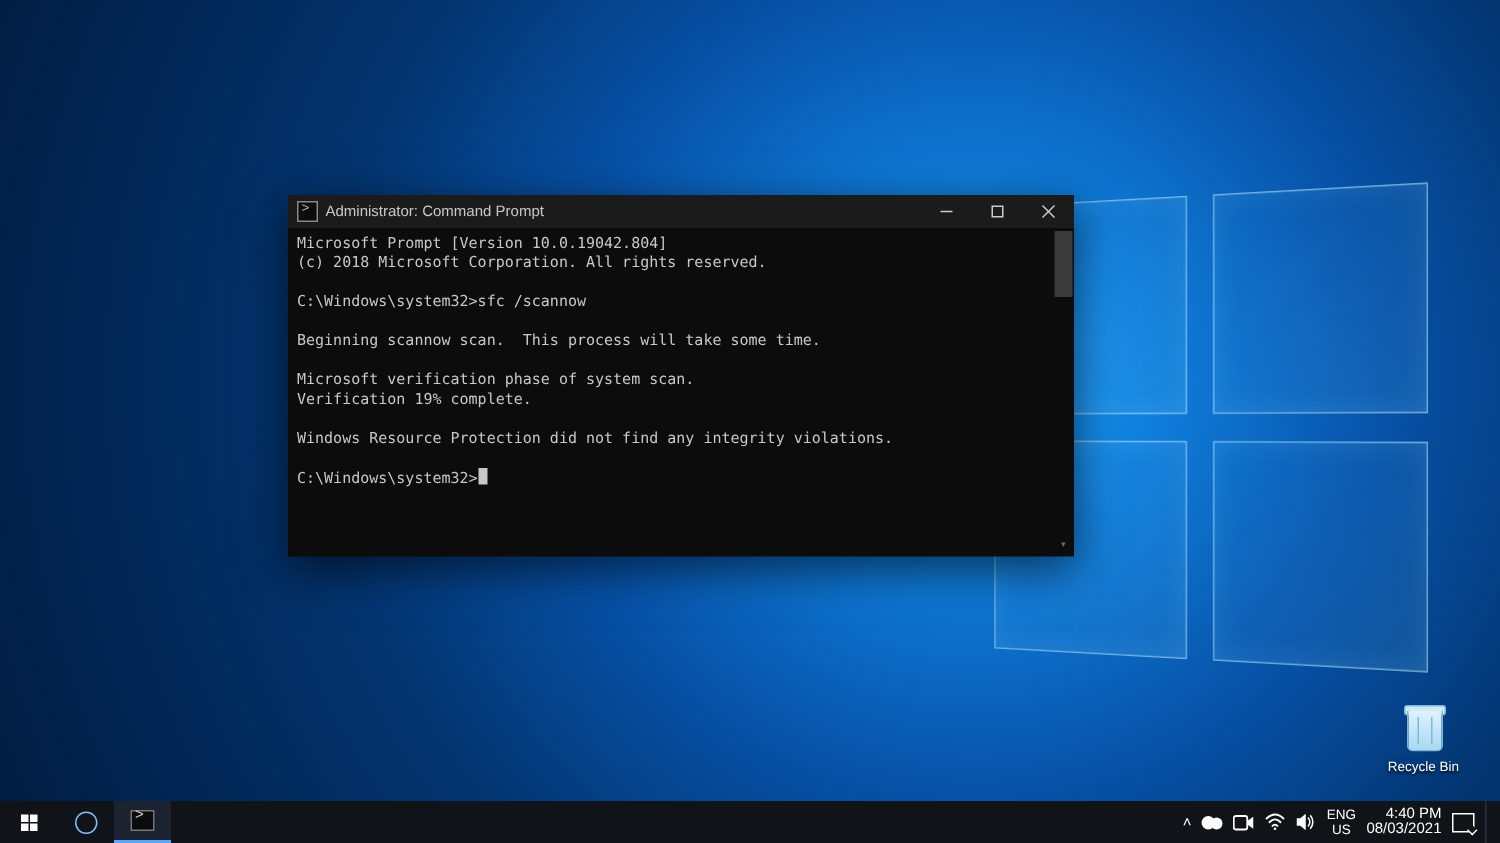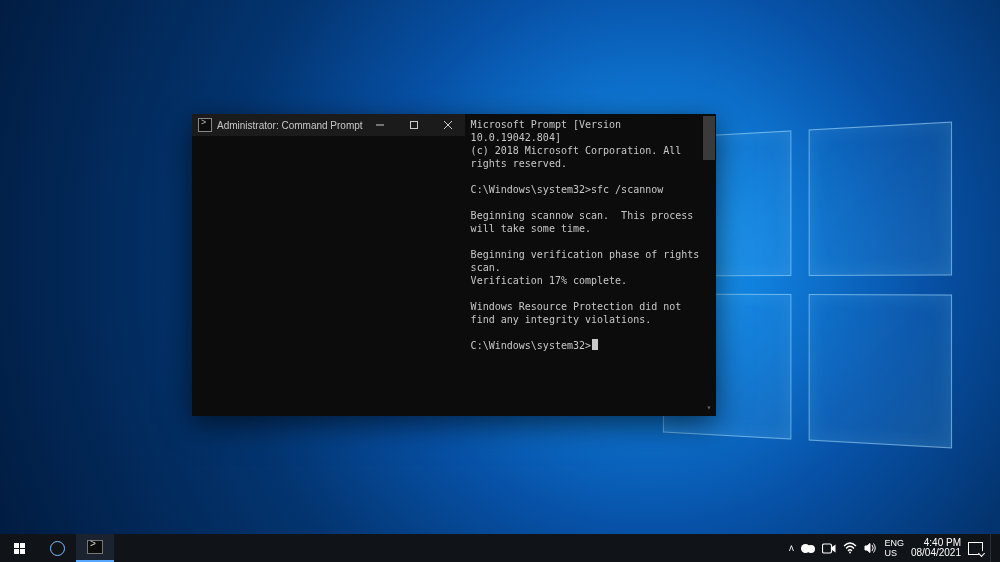--- a/index.html
+++ b/index.html
@@ -24,23 +24,23 @@
   .desktop-icon{position:absolute;right:20px;bottom:45px;width:62px;text-align:center;color:#fff;font-size:9px;text-shadow:0 1px 2px rgba(0,0,0,.9);cursor:pointer;}
   .desktop-icon .ico{width:34px;height:34px;margin:0 auto 3px;position:relative;}
   .bin-body{position:absolute;left:6px;top:6px;width:22px;height:26px;background:linear-gradient(180deg,#dff3ff 0%,#a8d8f0 100%);border:1px solid #7fb8d8;border-top:none;border-radius:0 0 4px 4px;}
   .bin-lid{position:absolute;left:4px;top:2px;width:26px;height:5px;background:#cdeaf9;border:1px solid #7fb8d8;border-radius:2px;}
   .bin-body::before,.bin-body::after{content:"";position:absolute;top:4px;bottom:4px;width:1px;background:#7fb8d8;}
   .bin-body::before{left:6px}.bin-body::after{right:6px}
   .desktop-icon .lbl{background:rgba(0,60,120,.3);padding:1px 2px;border-radius:2px;display:inline-block;}
 
   
   #term{
-    position:absolute;left:192px;top:114px;width:524px;height:302px;
+    position:absolute;left:192px;top:130px;width:524px;height:241px;
     background:#0c0c0c;box-shadow:0 8px 28px rgba(0,0,0,.6);
-    display:flex;flex-direction:row;
+    display:flex;flex-direction:column;
   }
   .titlebar{height:22px;background:#1b1b1b;color:#c8c8c8;display:flex;align-items:center;font-size:10px;user-select:none;}
   .titlebar .app-ico{width:12px;height:12px;margin:0 5px 0 6px;background:#0c0c0c;border:1px solid #888;position:relative;}
   .titlebar .app-ico::after{content:">";position:absolute;left:2px;top:-2px;color:#bbb;font-size:9px;}
   .titlebar .ttl{flex:0 0 auto;}
   .titlebar .spacer{flex:1 1 auto;}
   .winbtn{width:34px;height:22px;display:flex;align-items:center;justify-content:center;color:#ccc;cursor:pointer;}
   .winbtn svg{width:10px;height:10px;stroke:#ccc;stroke-width:1;fill:none}
   .term-body{
     flex:1;position:relative;padding:4px 8px 4px 6px;
@@ -65,38 +65,45 @@
   .cmd-ico::after{content:">";position:absolute;left:2px;top:-3px;color:#ccc;font-size:10px}
 
   .tb-right{margin-left:auto;display:flex;align-items:center;gap:7px;padding:0 4px 0 8px;}
   .tb-right .sect{display:flex;align-items:center;gap:7px;cursor:pointer;height:100%;}
   .tray-ico{color:#fff;}
   .chev{font-size:10px}
   .onedrive{width:14px;height:9px;position:relative}
   .onedrive::before,.onedrive::after{content:"";position:absolute;background:#fff;border-radius:50%}
   .onedrive::before{width:9px;height:9px;left:0;top:0}
   .onedrive::after{width:8px;height:8px;right:0;top:1px}
-  .lang{line-height:10px;font-size:9px;}
+  .lang{line-height:10px;font-size:9px;text-align:center}
   .clock{line-height:10px;font-size:10px;text-align:right}
   .notif{width:13px;height:11px;border:1.3px solid #fff;position:relative}
   .notif::after{content:"";position:absolute;right:-2px;bottom:-2px;width:4px;height:4px;background:#101318;border-bottom:1.3px solid #fff;border-right:1.3px solid #fff;transform:rotate(45deg)}
   .showdesk{width:5px;height:28px;border-left:1px solid #2a3040;cursor:pointer}
 </style>
 </head>
 <body>
 
 <div id="desktop">
 
   <div id="winlogo">
     <div></div>
       <div></div>
       <div></div>
       <div></div>
   </div>
 
+  <div class="desktop-icon">
+    <div class="ico">
+      <div class="bin-lid"></div>
+        <div class="bin-body"></div>
+    </div>
+    <span class="lbl">Recycle Bin</span>
+  </div>
 
   <div id="term">
     <div class="titlebar">
       <div class="app-ico"></div>
       <span class="ttl">Administrator: Command Prompt</span>
       <span class="spacer"></span>
       <div class="winbtn">
         <svg viewBox="0 0 10 10">
             <line x1="1" y1="5" x2="9" y2="5"></line>
           </svg>
@@ -113,22 +120,22 @@
           </svg>
       </div>
     </div>
     <div class="term-body"><span>Microsoft Prompt [Version 10.0.19042.804]</span>
 <span>(c) 2018 Microsoft Corporation. All rights reserved.</span>
 <span></span>
 <span>C:\Windows\system32&gt;sfc /scannow</span>
 <span></span>
 <span>Beginning scannow scan.  This process will take some time.</span>
 <span></span>
-<span>Beginning verification phase of rights scan.</span>
-<span>Verification 17% complete.</span>
+<span>Microsoft verification phase of system scan.</span>
+<span>Verification 19% complete.</span>
 <span></span>
 <span>Windows Resource Protection did not find any integrity violations.</span>
 <span></span>
 <span>C:\Windows\system32&gt;</span><span class="cursor"></span>
       <div class="scrollbar">
         <div class="sb-thumb"></div>
         <div class="sb-dnarrow">▾</div>
       </div>
     </div>
   </div>
@@ -181,21 +188,21 @@
       </div>
       <div class="sect lang">
         <div>
           <div>ENG</div>
           <div>US</div>
         </div>
       </div>
       <div class="sect clock">
         <div>
           <div>4:40 PM</div>
-          <div>08/04/2021</div>
+          <div>08/03/2021</div>
         </div>
       </div>
       <div class="sect">
         <div class="notif"></div>
       </div>
       <div class="showdesk"></div>
     </div>
   </div>
 
 </div>

